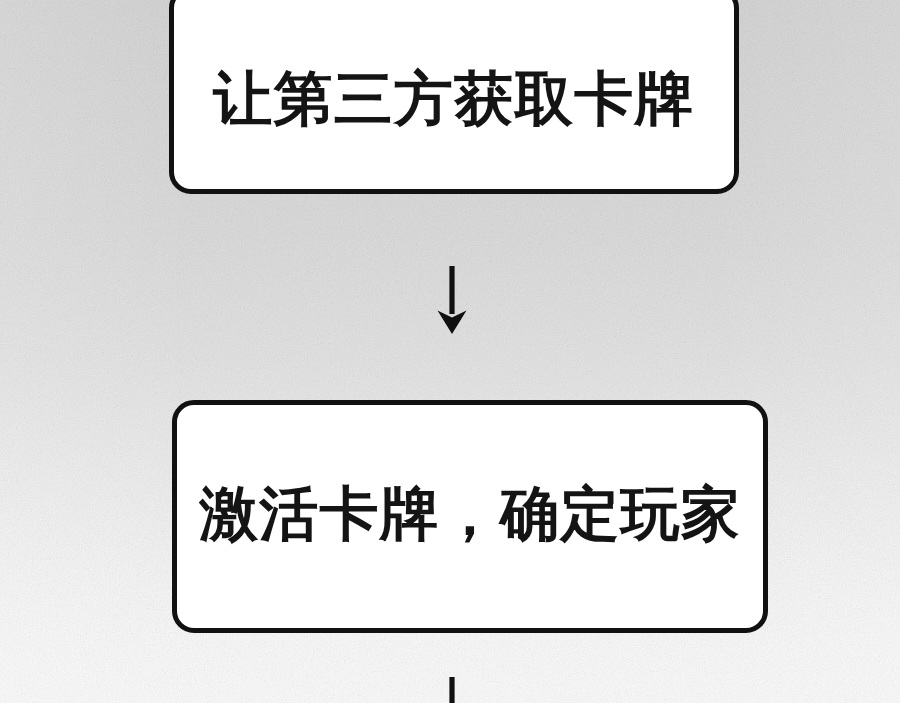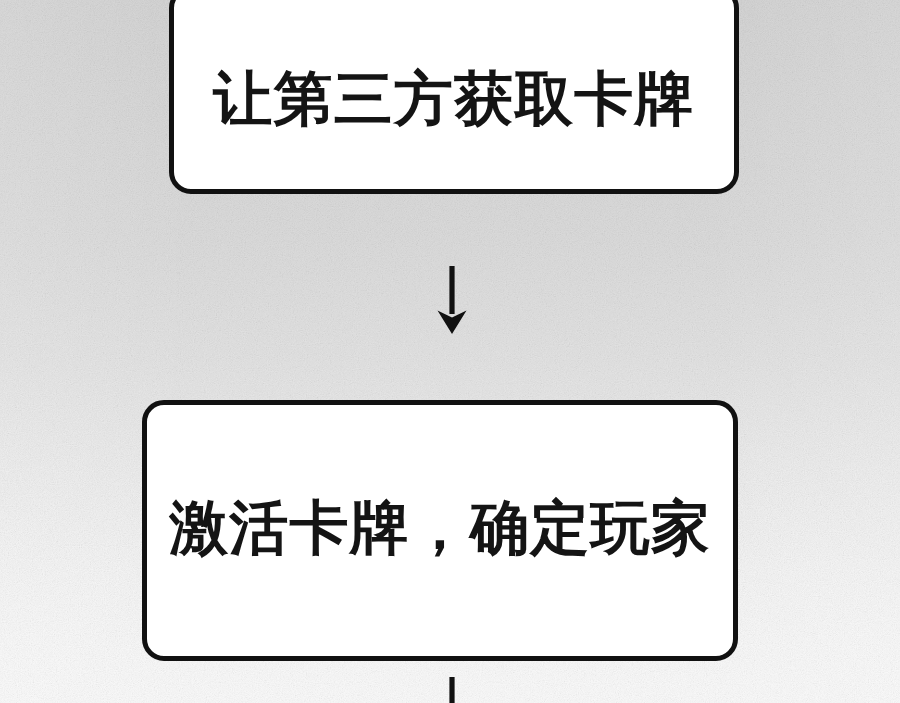--- a/index.html
+++ b/index.html
@@ -82,24 +82,24 @@
     top: -14px;
     width: 570px;
     height: 208px;
   }
   #box-1 .flow-box-label {
     font-size: 59px;
     transform: translateY(8px);
   }
 
   #box-2 {
-    left: 142px;
+    left: 172px;
     top: 400px;
     width: 596px;
-    height: 261px;
+    height: 233px;
   }
   #box-2 .flow-box-label {
     font-size: 59px;
     transform: translateY(-3px);
   }
 
   
   .arrow {
     position: absolute;
   }

